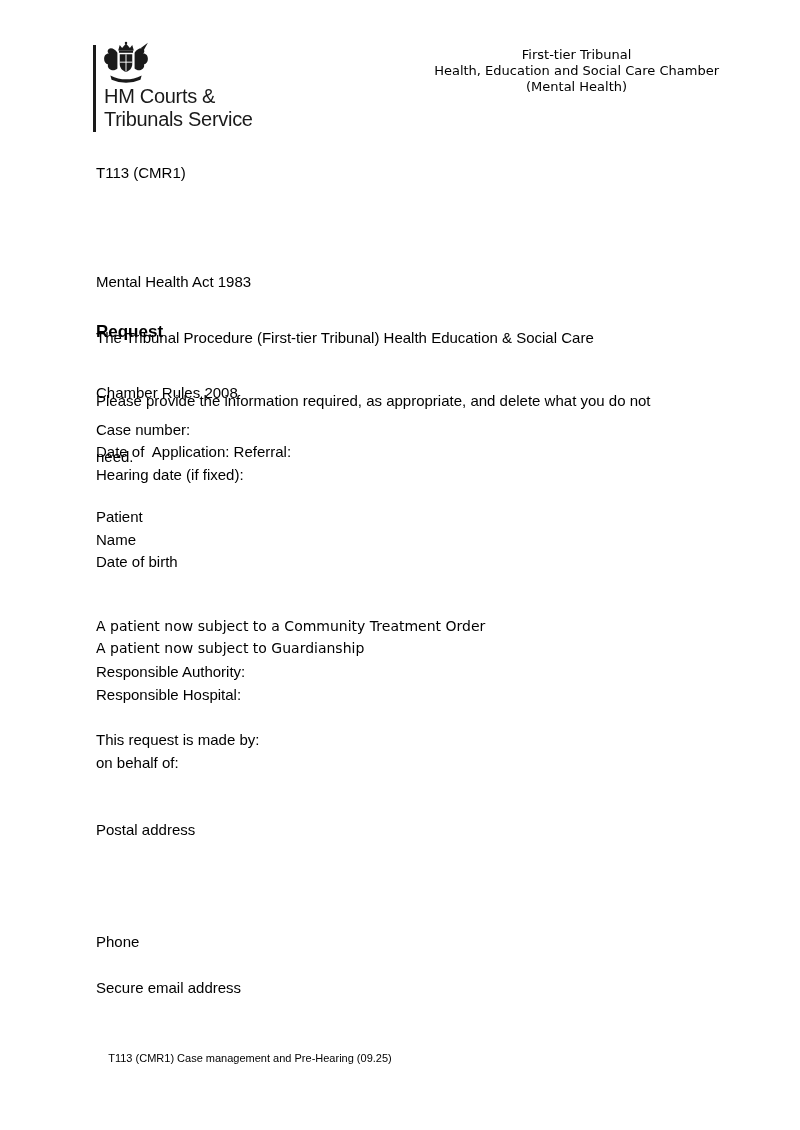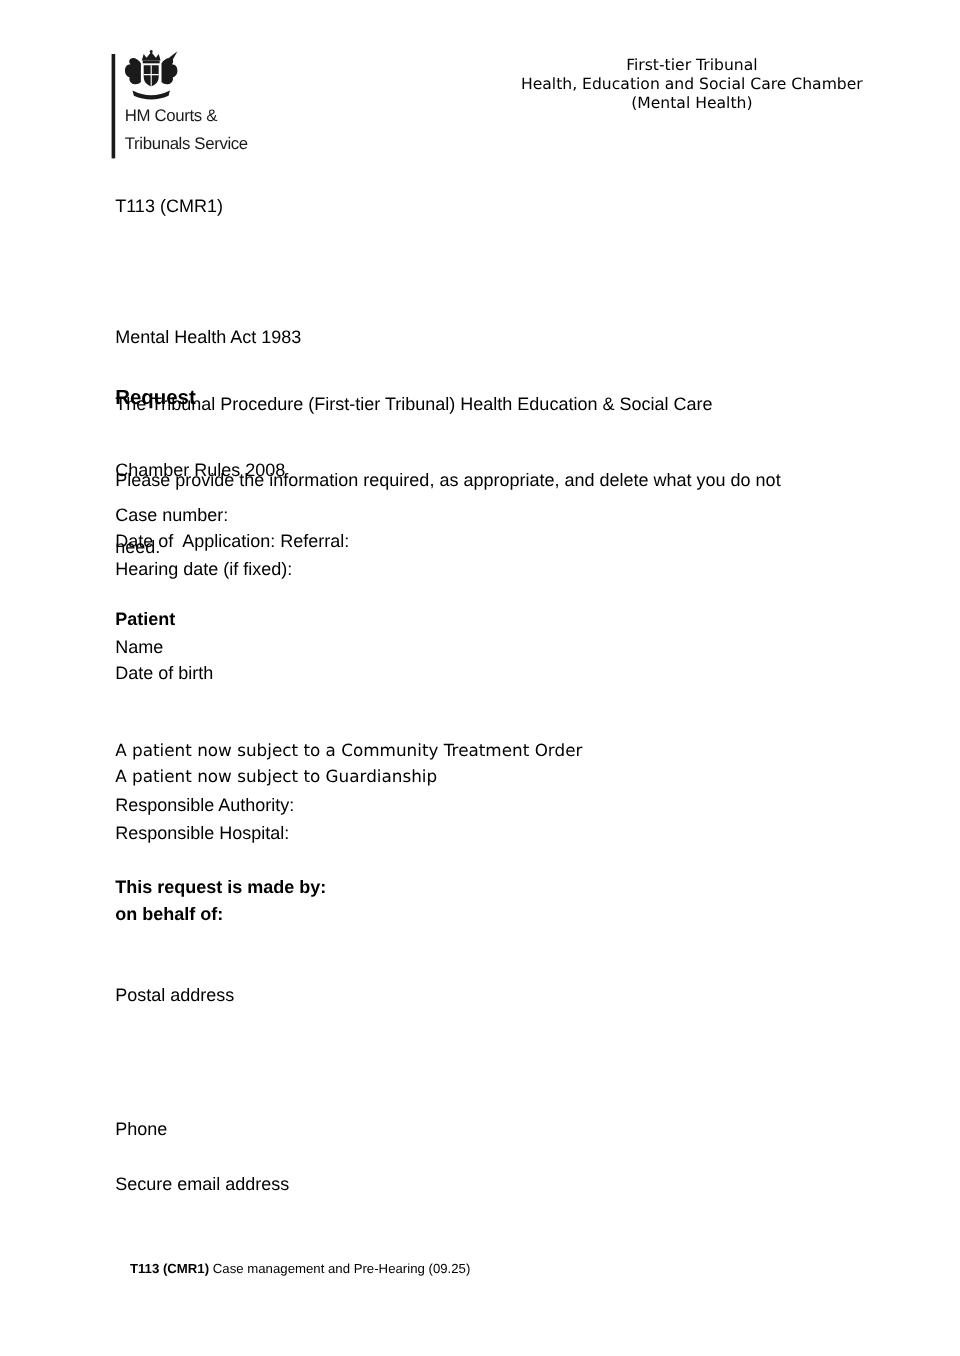--- a/index.html
+++ b/index.html
@@ -12,35 +12,35 @@
     font-family: "Liberation Sans", sans-serif;
     overflow: hidden;
   }
   .abs { position: absolute; }
 
   
   .logo-bar { left: 93px; top: 45px; width: 3px; height: 87px; background: #1a1a1a; }
   .crest { left: 101px; top: 41px; width: 50px; height: 47px; }
   .logo-text {
     left: 104px; top: 85px;
-    font-size: 14px; line-height: 23px;
+    font-size: 20px; line-height: 23px;
     letter-spacing: -0.3px; color: #1a1a1a;
     white-space: nowrap;
   }
   .header-right {
     right: 81px; top: 47px;
     text-align: center;
     font-family: "DejaVu Sans", sans-serif;
     font-size: 13px; line-height: 16px;
     white-space: nowrap;
   }
 
   
   .t15   { font-size: 15px; line-height: 18.5px; white-space: pre-wrap; }
-  .bold  { font-weight: bold; }
+  .bold  { font-weight: normal; }
   .title { font-size: 22px; line-height: 27px; font-weight: bold; white-space: nowrap; }
   .h2    { font-size: 17px; line-height: 20px; font-weight: bold; }
   .verdana {
     font-family: "DejaVu Sans", sans-serif;
     font-size: 14px; line-height: 17px;
     white-space: nowrap;
     margin-top: 19px;
   }
   .section-gap { display: inline-block; width: 45px; }
   .footer { font-size: 11px; line-height: 13px; white-space: pre-wrap; }

